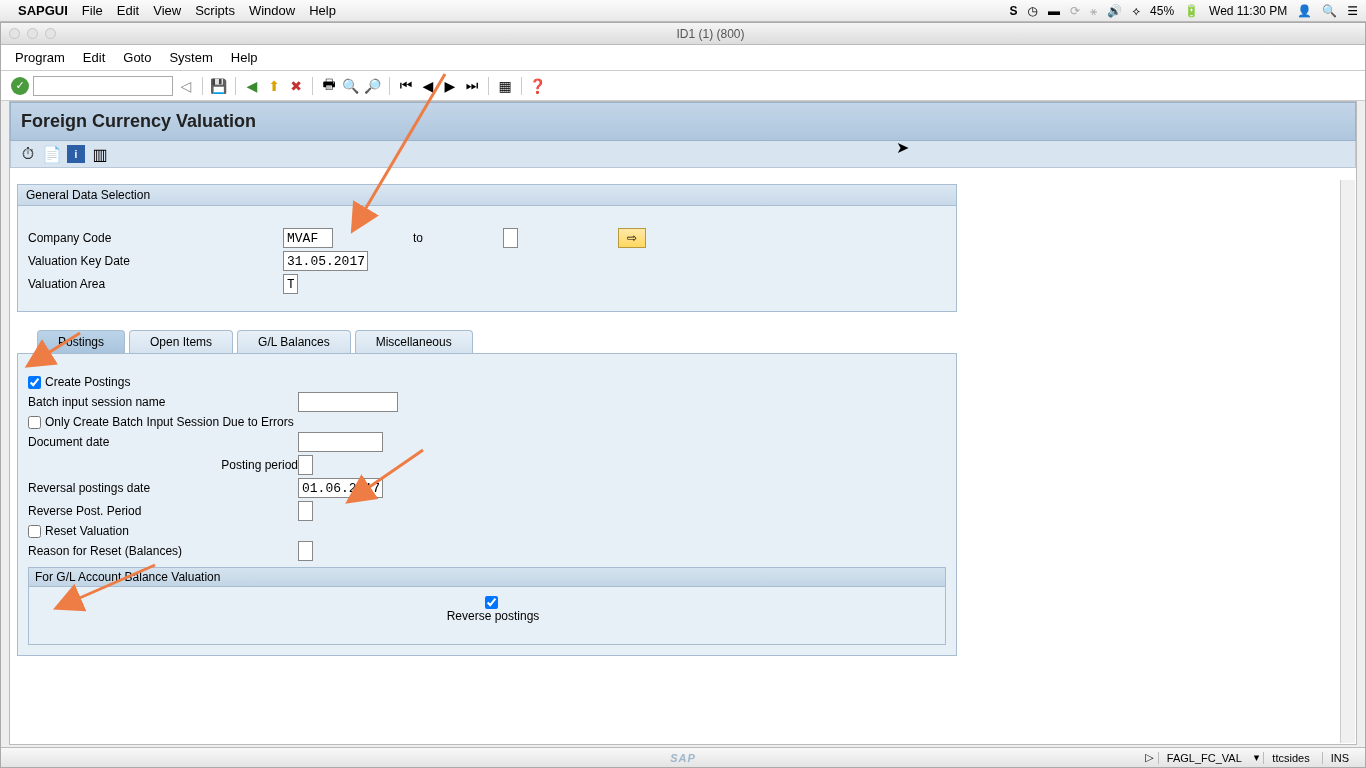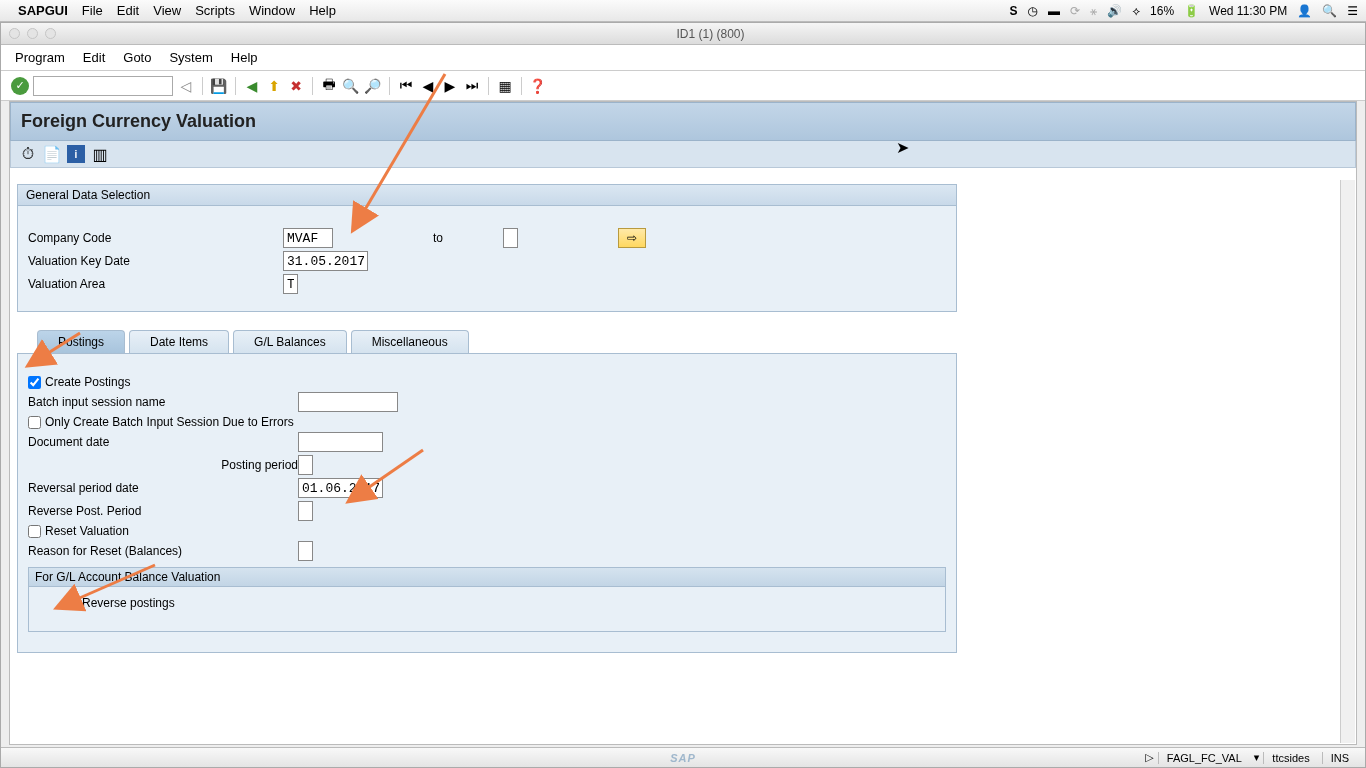--- a/index.html
+++ b/index.html
@@ -39,21 +39,21 @@
 .scroll-area { position: absolute; top: 78px; left: 1px; right: 16px; bottom: 1px; overflow: hidden; }
 .scrollbar { position: absolute; top: 78px; right: 1px; width: 15px; bottom: 1px; background: #f0f0f0; border-left: 1px solid #ccc; }
 
 .group { margin: 4px 6px 10px 6px; }
 .group-header { background: linear-gradient(#dbe7f2,#c8d9e9); border: 1px solid #a8bdd1; padding: 3px 8px; font-size: 12px; }
 .group-body { background: #e8f0f7; border: 1px solid #a8bdd1; border-top: none; padding: 19px 10px 14px 10px; font-size: 12px; }
 .row { display: flex; align-items: center; margin: 3px 0; }
 .lbl { width: 255px; }
 .inp { border: 1px solid #888; background: #fff; padding: 1px 3px; font-family: "Courier New", monospace; font-size: 13px; height: 20px; }
 .w50 { width: 50px; } .w85 { width: 85px; } .w25 { width: 15px; } .w100 { width: 100px; }
-.to { width: 50px; text-align: right; margin: 0 60px 0 60px; }
+.to { width: 50px; text-align: center; margin: 0 60px 0 60px; }
 .more-btn { width: 28px; height: 20px; background: linear-gradient(#ffe9a8,#ffd860); border: 1px solid #b89a3e; display: inline-flex; align-items: center; justify-content: center; margin-left: 100px; }
 
 
 .tabs-wrap { margin: 18px 6px 0 6px; }
 .tabstrip { display: flex; gap: 0; padding-left: 20px; }
 .tab { padding: 4px 20px; font-size: 12px; background: linear-gradient(#e8f0f7,#d5e3ef); border: 1px solid #a8bdd1; border-bottom: none; border-radius: 4px 4px 0 0; margin-right: 4px; cursor: pointer; }
 .tab.active { background: linear-gradient(#bcd4e9,#a8c4dc); font-weight: normal; }
 .tab-body { background: #e8f0f7; border: 1px solid #a8bdd1; padding: 18px 10px 10px 10px; min-height: 300px; font-size: 12px; }
 .check-row { display: flex; align-items: center; margin: 3px 0; }
 .check-row input[type=checkbox] { margin-right: 4px; }
@@ -87,21 +87,21 @@
   <div class="mac-right">
     <span>
         <b>S</b>
       </span>
     <span>◷</span>
     <span>▬</span>
     <span style="color:#aaa;">⟳</span>
     <span style="color:#aaa;">⚹</span>
     <span>🔊</span>
     <span>⟡</span>
-    <span>16%</span>
+    <span>45%</span>
     <span>🔋</span>
     <span>Wed 11:30 PM</span>
     <span>👤</span>
     <span>🔍</span>
     <span>☰</span>
   </div>
 </div>
 
 <div class="window">
   <div class="titlebar">
@@ -176,21 +176,21 @@
           <div class="row">
             <span class="lbl">Valuation Area</span>
             <input class="inp w25" value="TE" style="">
           </div>
         </div>
       </div>
 
       <div class="tabs-wrap" style="width: 940px;">
         <div class="tabstrip">
           <div class="tab active">Postings</div>
-          <div class="tab">Date Items</div>
+          <div class="tab">Open Items</div>
           <div class="tab">G/L Balances</div>
           <div class="tab">Miscellaneous</div>
         </div>
         <div class="tab-body">
           <div class="check-row">
             <input type="checkbox" checked="" style="">
             <span>Create Postings</span>
           </div>
           <div class="row">
             <span class="lbl" style="width:270px;">Batch input session name</span>
@@ -202,38 +202,38 @@
           </div>
           <div class="row">
             <span class="lbl" style="width:270px;">Document date</span>
             <input class="inp w85" value="" style="">
           </div>
           <div class="row">
             <span class="lbl" style="width:270px;text-align:right;">Posting period</span>
             <input class="inp w25" value="" style="">
           </div>
           <div class="row">
-            <span class="lbl" style="width:270px;">Reversal period date</span>
+            <span class="lbl" style="width:270px;">Reversal postings date</span>
             <input class="inp w85" value="01.06.2017" style="">
           </div>
           <div class="row">
             <span class="lbl" style="width:270px;">Reverse Post. Period</span>
             <input class="inp w25" value="" style="">
           </div>
           <div class="check-row">
             <input type="checkbox" style="">
             <span>Reset Valuation</span>
           </div>
           <div class="row">
             <span class="lbl" style="width:270px;">Reason for Reset (Balances)</span>
             <input class="inp w25" value="" style="">
           </div>
           <div class="sub-group-hdr">For G/L Account Balance Valuation</div>
           <div class="sub-group-body">
-            <div class="check-row" style="margin-left:28px;">
+            <div class="check-row" style="margin-left:12px;flex-direction:column;">
               <input type="checkbox" checked="" style="">
               <span>Reverse postings</span>
             </div>
           </div>
         </div>
       </div>
     </div>
   </div>
 
   <div class="statusbar">

